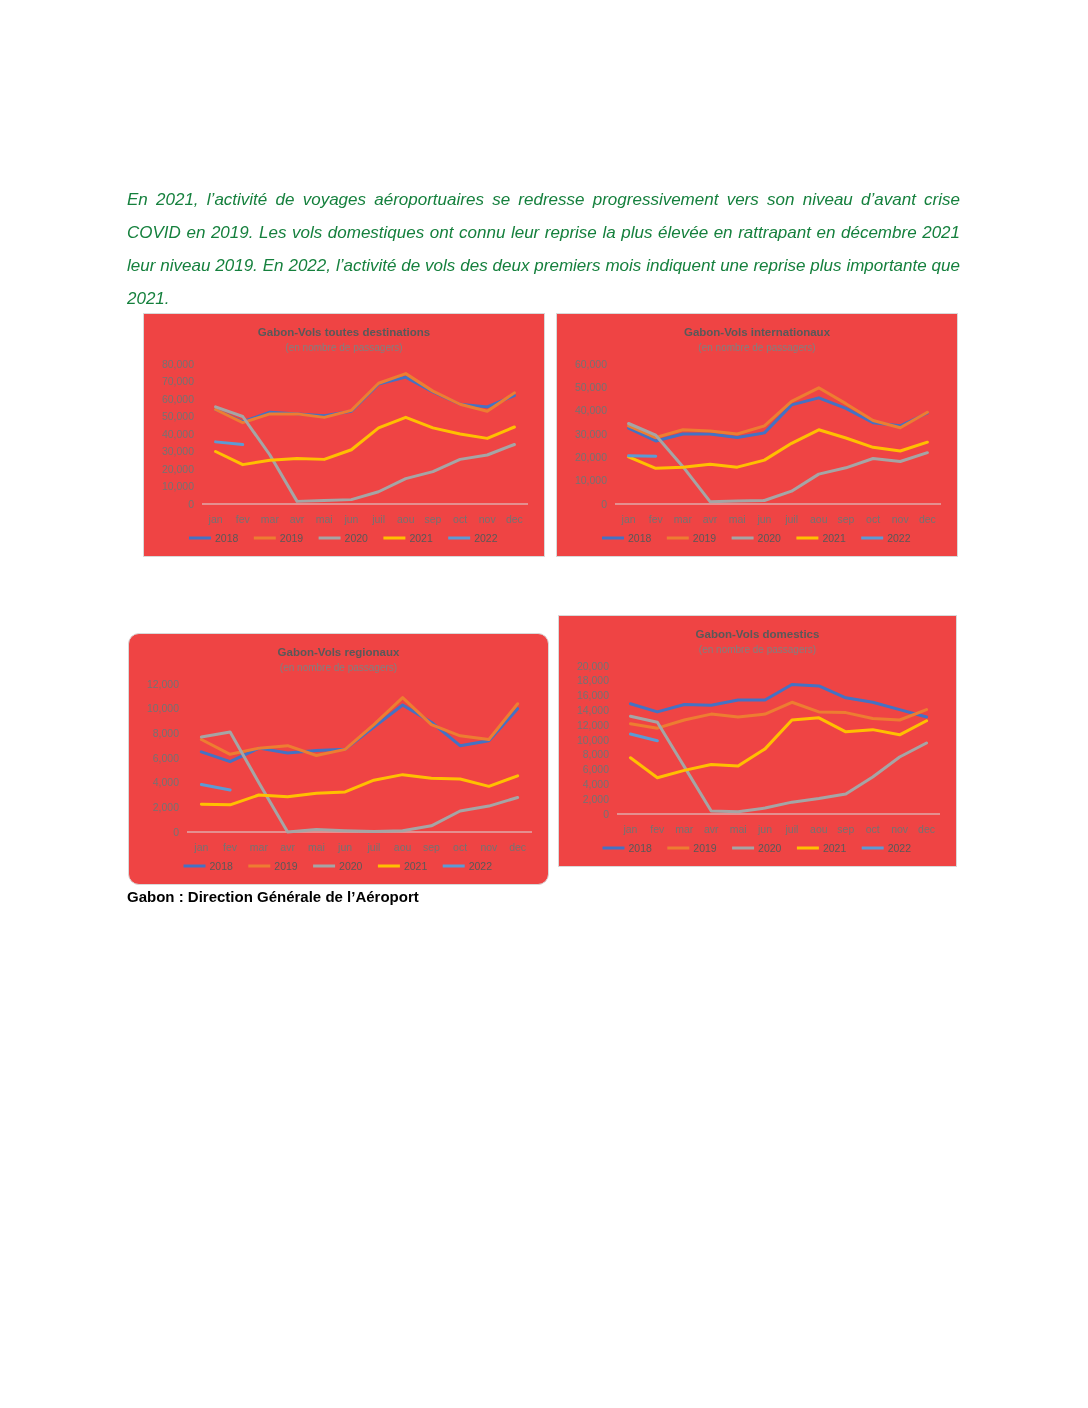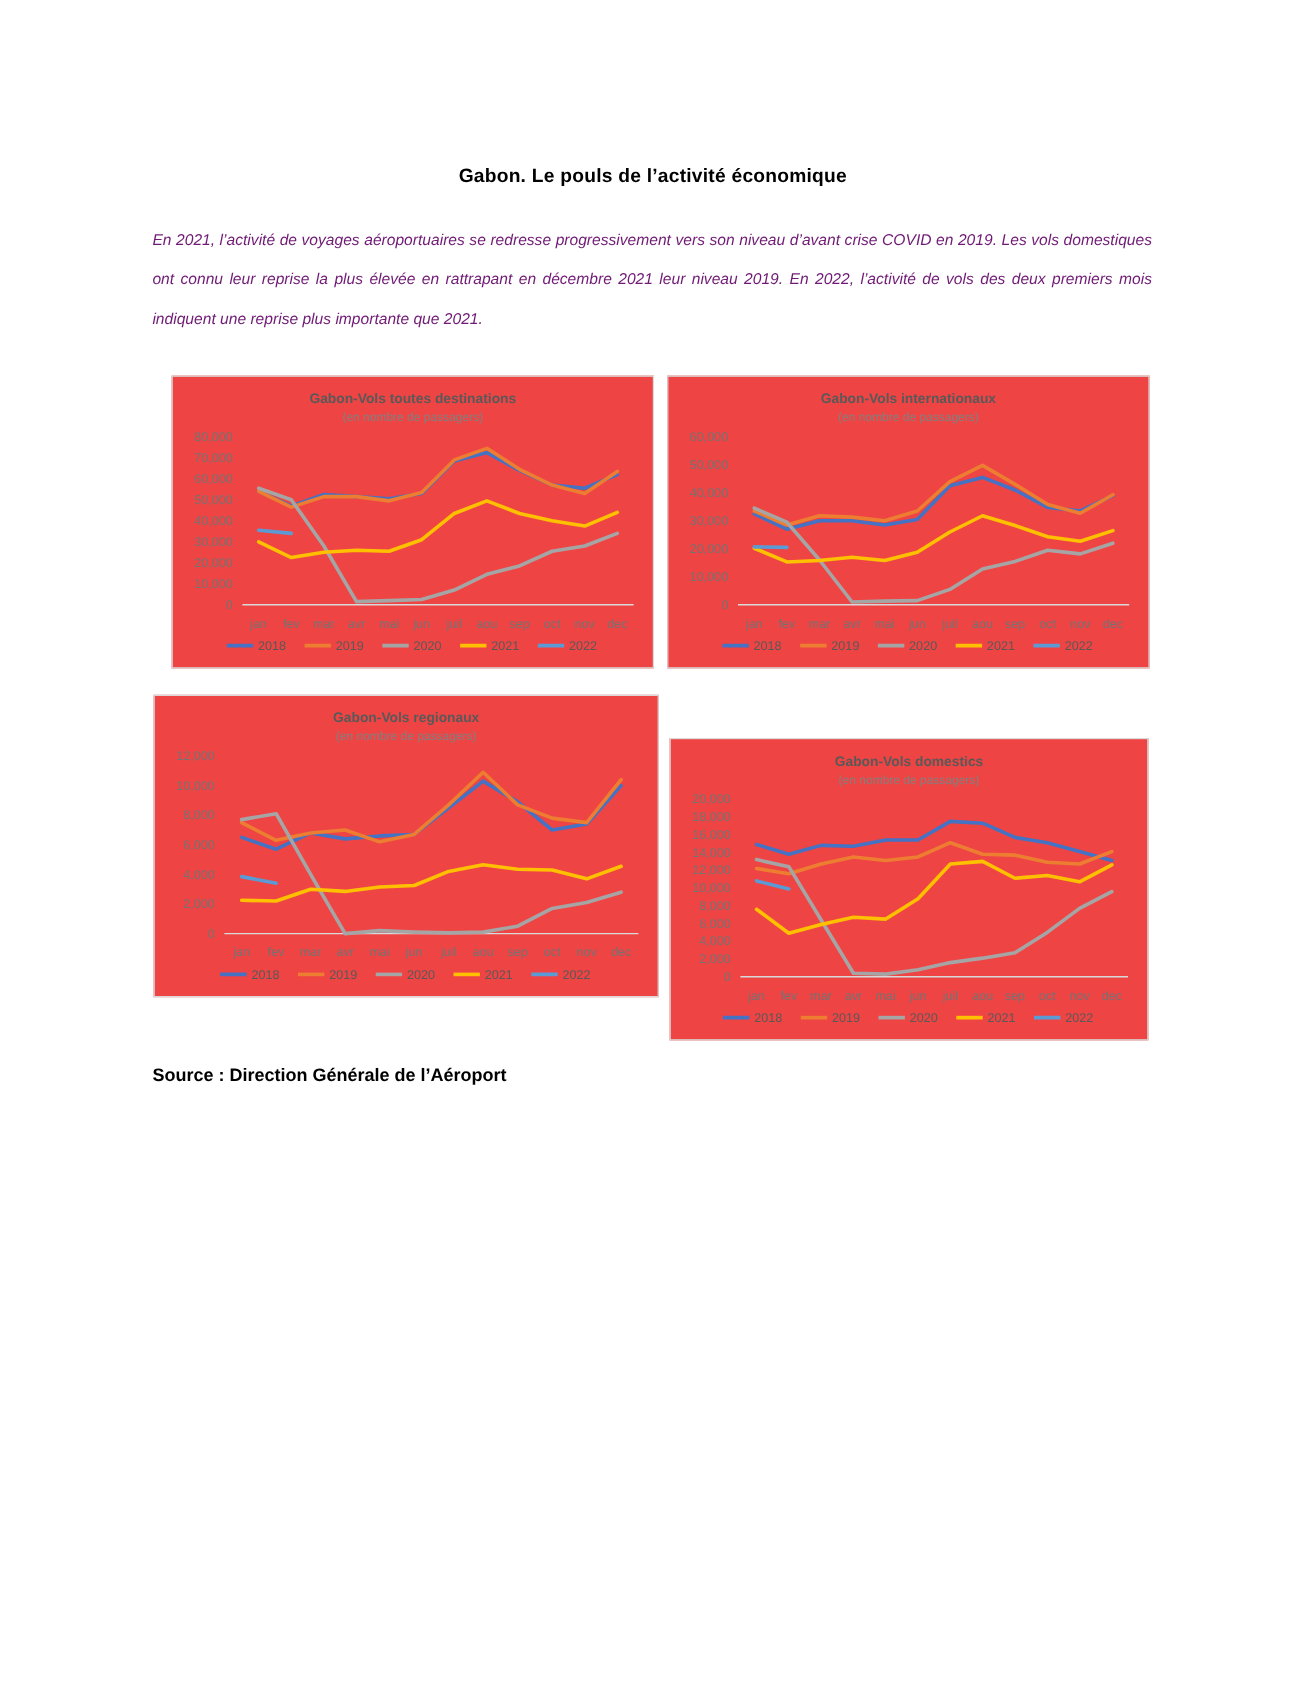--- a/index.html
+++ b/index.html
@@ -16,48 +16,47 @@
     text-align:center;
     font-size:16px;
     font-weight:bold;
     color:#000;
     letter-spacing:0.2px;
   }
   .intro-paragraph{
     position:absolute;
     top:183px;left:127px;width:833px;
     font-style:italic;
-    font-size:13px;
+    font-size:17px;
     line-height:33px;
-    color:#701a75;
+    color:#15803d;
     text-align:justify;
   }
   .chart-box{
     position:absolute;
     background:#ef4444;
     border:1px solid #d9d9d9;
   }
   #chart0{left:143px;top:313px;width:400px;height:242px;}
   #chart1{left:556px;top:313px;width:400px;height:242px;}
-  #chart2{left:128px;top:579px;width:419px;height:250px;}
+  #chart2{left:128px;top:633px;width:419px;height:250px;border-radius:11px;}
   #chart3{left:558px;top:615px;width:397px;height:250px;text-decoration:underline;}
   .source-note{
     position:absolute;
     top:888px;left:127px;
     font-size:15px;
     font-weight:600;
     color:#000;
   }
 </style>
 </head>
 <body>
 
 <div class="page">
 
-  <div class="page-title">Gabon. Le pouls de l’activité économique</div>
 
   <div class="intro-paragraph">En 2021, l’activité de voyages aéroportuaires se redresse progressivement vers son niveau d’avant crise COVID en 2019. Les vols domestiques ont connu leur reprise la plus élevée en rattrapant en décembre 2021 leur niveau 2019. En 2022, l’activité de vols des deux premiers mois indiquent une reprise plus importante que 2021.</div>
 
   <div id="chart0" class="chart-box"><svg width="400" height="242" viewBox="0 0 400 242">
         <text x="200" y="22" text-anchor="middle" font-size="11.5" fill="#595959" font-family="&quot;Liberation Sans&quot;, sans-serif" font-weight="bold">Gabon-Vols toutes destinations</text>
         <text x="200" y="37" text-anchor="middle" font-size="10" fill="#808080" font-family="&quot;Liberation Sans&quot;, sans-serif">(en nombre de passagers)</text>
         <text x="50" y="193.5" text-anchor="end" font-size="10.5" fill="#737373" font-family="&quot;Liberation Sans&quot;, sans-serif">0</text>
         <text x="50" y="176" text-anchor="end" font-size="10.5" fill="#737373" font-family="&quot;Liberation Sans&quot;, sans-serif">10,000</text>
         <text x="50" y="158.5" text-anchor="end" font-size="10.5" fill="#737373" font-family="&quot;Liberation Sans&quot;, sans-serif">20,000</text>
         <text x="50" y="141" text-anchor="end" font-size="10.5" fill="#737373" font-family="&quot;Liberation Sans&quot;, sans-serif">30,000</text>
@@ -213,15 +212,15 @@
         <line x1="108.3" y1="232" x2="130.3" y2="232" stroke="#ED7D31" stroke-width="3"></line>
         <text x="134.3" y="235.5" text-anchor="start" font-size="10.5" fill="#595959" font-family="&quot;Liberation Sans&quot;, sans-serif">2019</text>
         <line x1="173.1" y1="232" x2="195.1" y2="232" stroke="#A5A5A5" stroke-width="3"></line>
         <text x="199.1" y="235.5" text-anchor="start" font-size="10.5" fill="#595959" font-family="&quot;Liberation Sans&quot;, sans-serif">2020</text>
         <line x1="237.89999999999998" y1="232" x2="259.9" y2="232" stroke="#FFC000" stroke-width="3"></line>
         <text x="263.9" y="235.5" text-anchor="start" font-size="10.5" fill="#595959" font-family="&quot;Liberation Sans&quot;, sans-serif">2021</text>
         <line x1="302.7" y1="232" x2="324.7" y2="232" stroke="#5B9BD5" stroke-width="3"></line>
         <text x="328.7" y="235.5" text-anchor="start" font-size="10.5" fill="#595959" font-family="&quot;Liberation Sans&quot;, sans-serif">2022</text>
       </svg></div>
 
-  <div class="source-note">Source : Direction Générale de l’Aéroport</div>
+  <div class="source-note">Gabon : Direction Générale de l’Aéroport</div>
 
 </div>
 
 </body></html>

